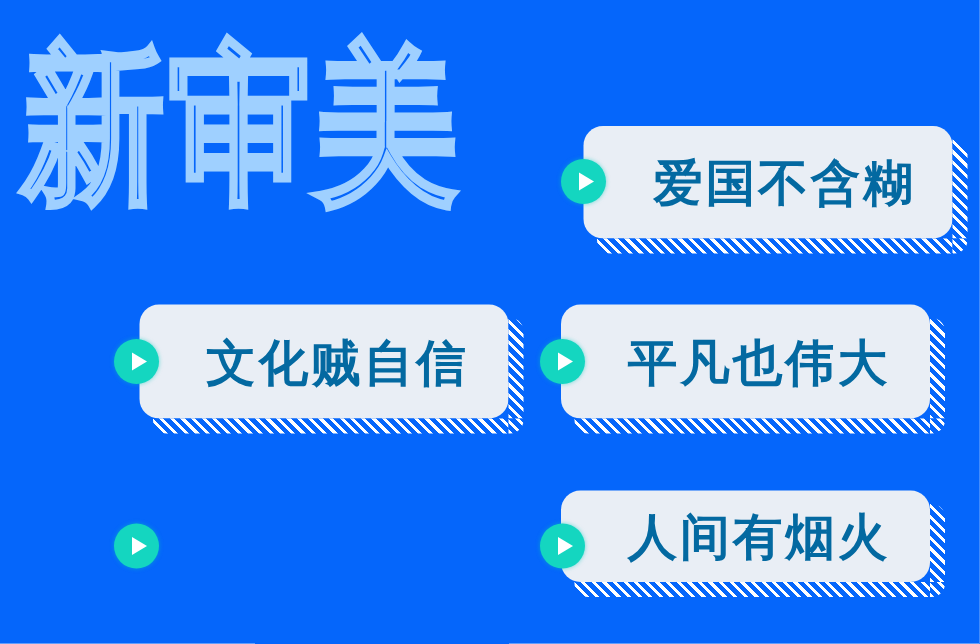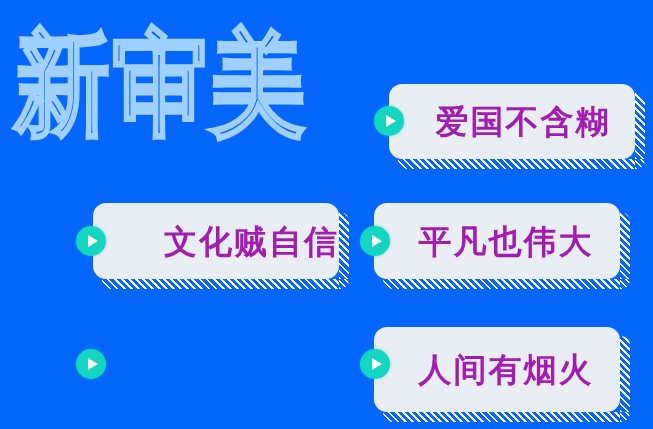--- a/index.html
+++ b/index.html
@@ -86,21 +86,21 @@
     right: -10px;
     bottom: -10px;
     width: 10px;
     height: 10px;
     border-bottom-right-radius: 9px;
   }
 
   .card-label {
     position: relative;
     z-index: 2;
-    color: #a21caf;
+    color: #0369a1;
     font-weight: 700;
     font-size: 33px;
     letter-spacing: 2px;
     line-height: 1;
     white-space: nowrap;
     padding-left: 18px;
     font-family: "DejaVu Sans", "Liberation Sans", sans-serif;
   }
 
   
@@ -123,30 +123,30 @@
     border-left: 10px solid #ffffff;
     border-top: 6px solid transparent;
     border-bottom: 6px solid transparent;
   }
 
   
   #card-0 { left: 389px; top: 84px;  width: 246px; height: 75px; }
   #card-0 .card-label { padding-left: 22px; }
   #play-0 { left: 374px; top: 106px; }
 
-  #card-1 { left: 93px;  top: 203px; width: 246px; height: 76px; justify-content: flex-end; }
+  #card-1 { left: 93px;  top: 203px; width: 246px; height: 76px; }
   #play-1 { left: 76px;  top: 226px; }
 
   #card-2 { left: 374px; top: 203px; width: 246px; height: 76px; }
   #play-2 { left: 360px; top: 226px; }
 
   #card-3 { left: 93px;  top: 327px; width: 246px; height: 75px; }
   #play-3 { left: 76px;  top: 349px; }
 
-  #card-4 { left: 374px; top: 327px; width: 246px; height: 85px; }
+  #card-4 { left: 374px; top: 327px; width: 246px; height: 61px; }
   #play-4 { left: 360px; top: 349px; }
 </style>
 </head>
 <body>
 
 <div id="poster">
 
   <div id="headline">
     <span class="hl-inner">新审美</span>
   </div>

